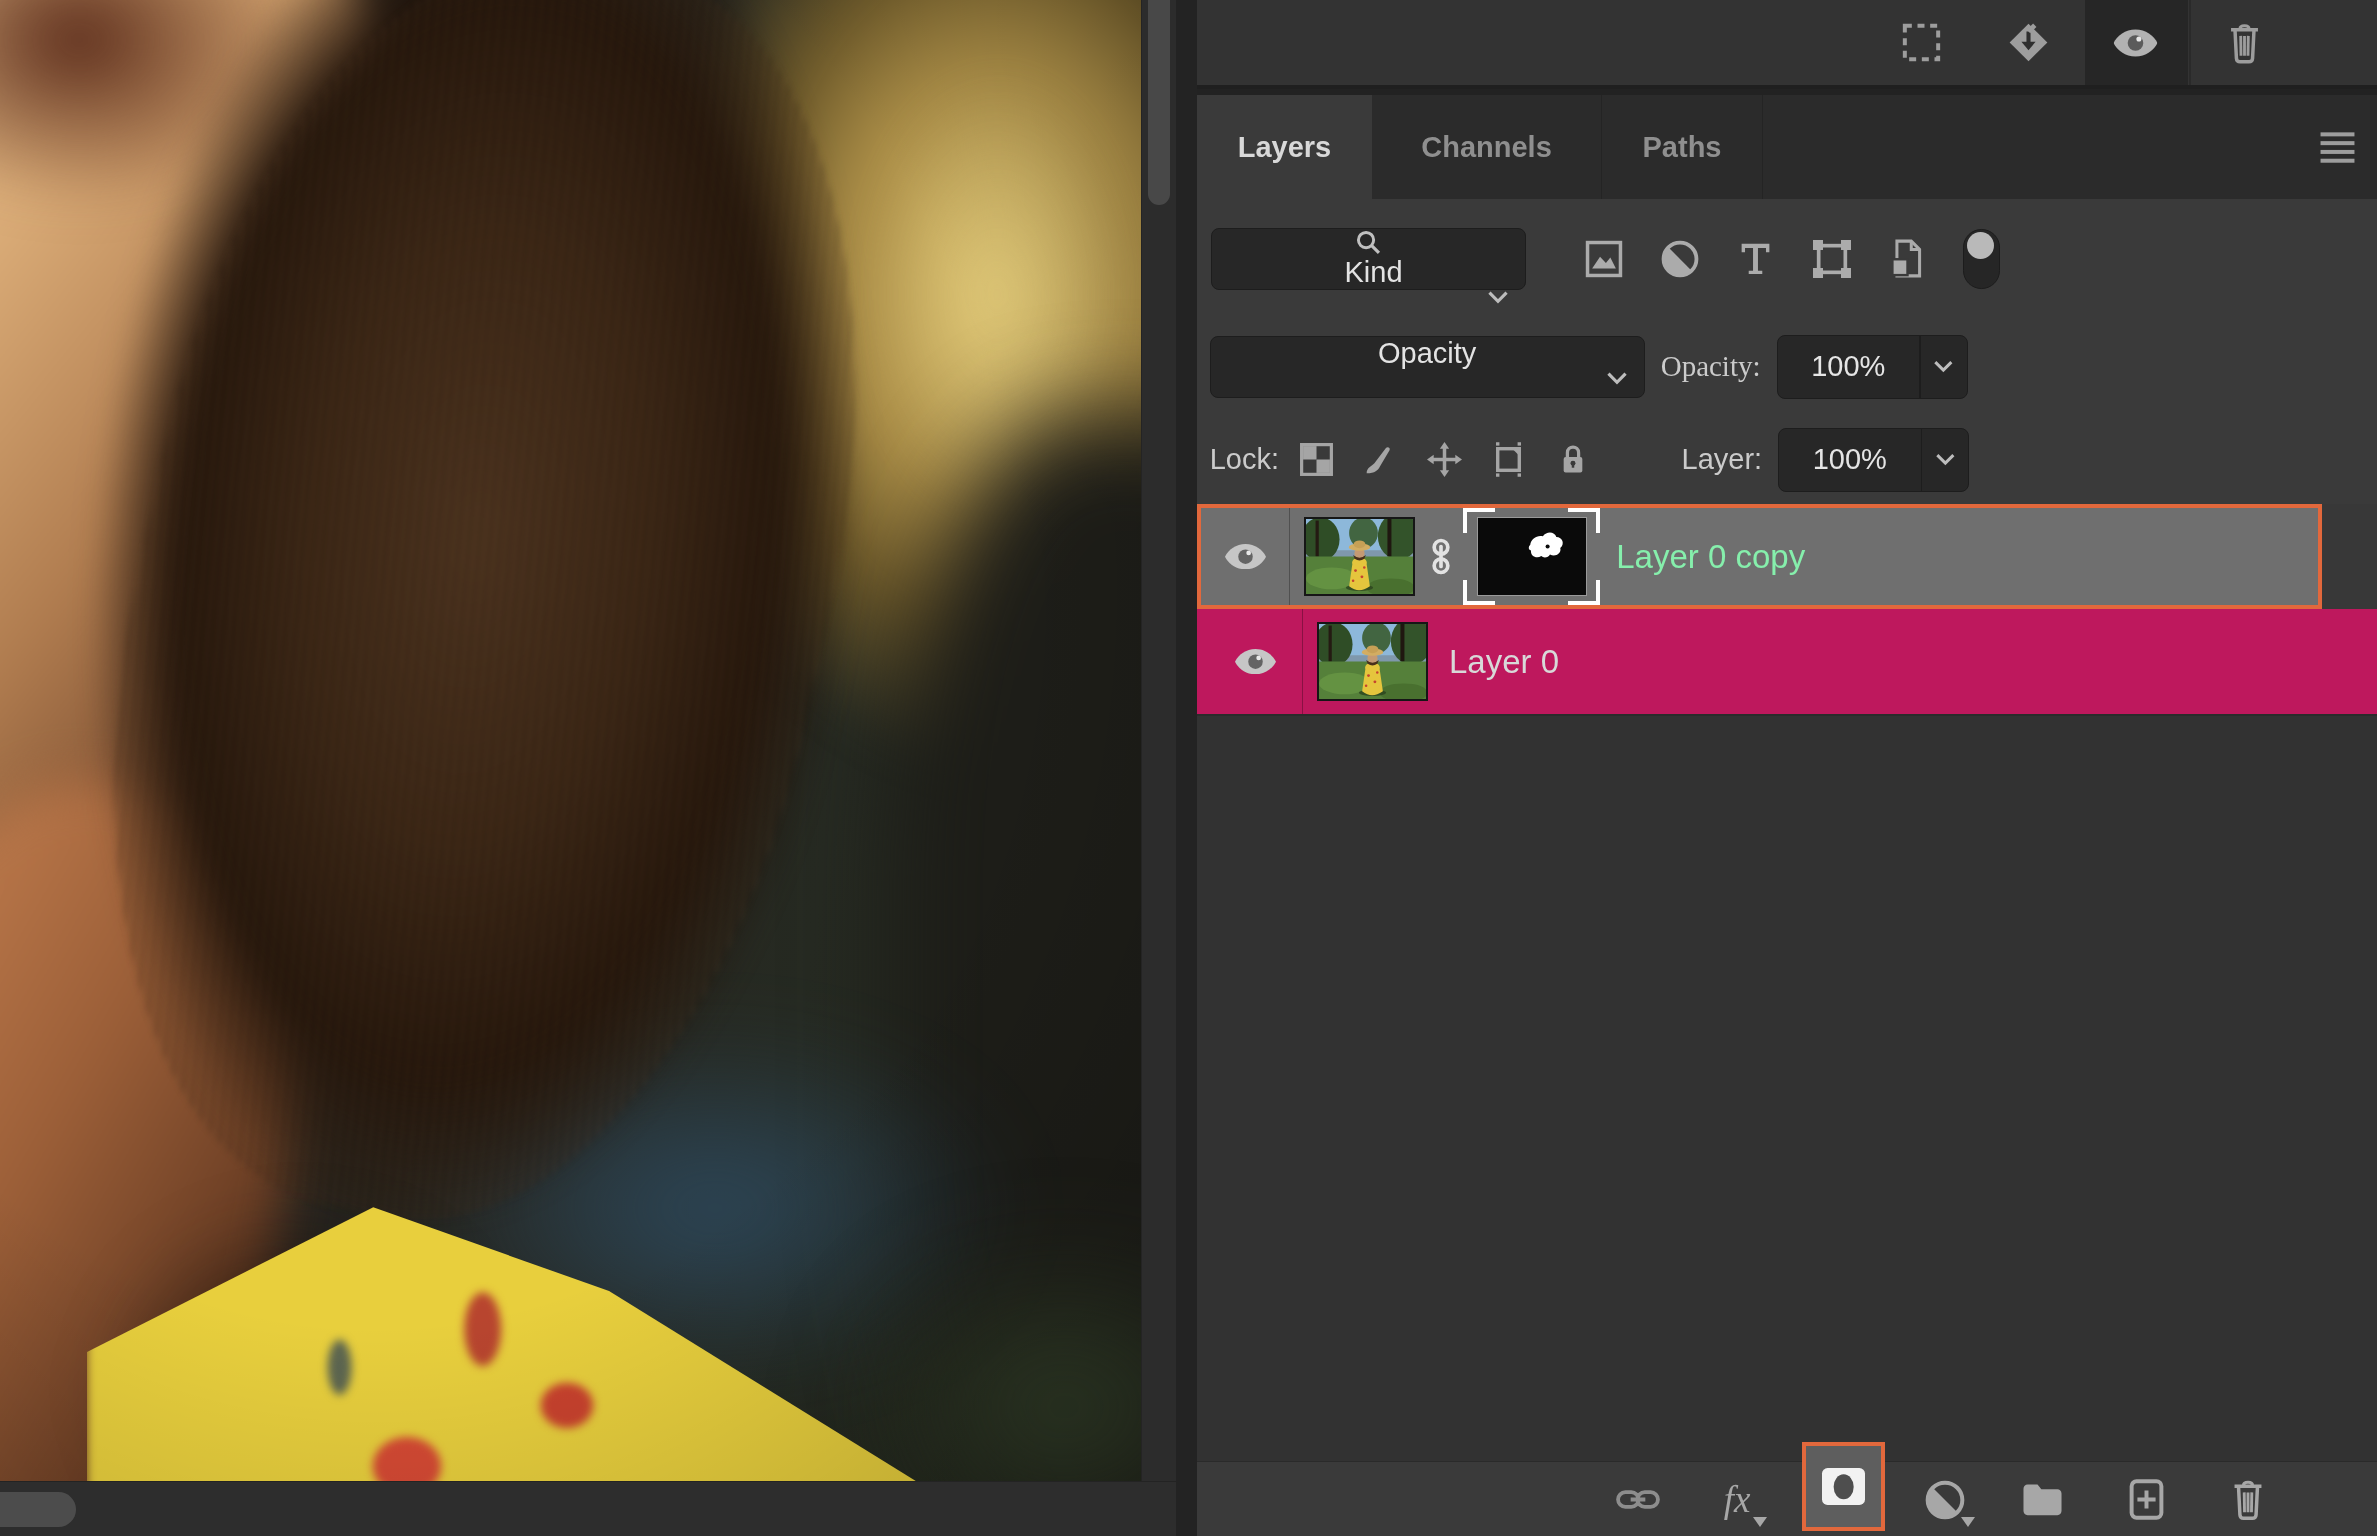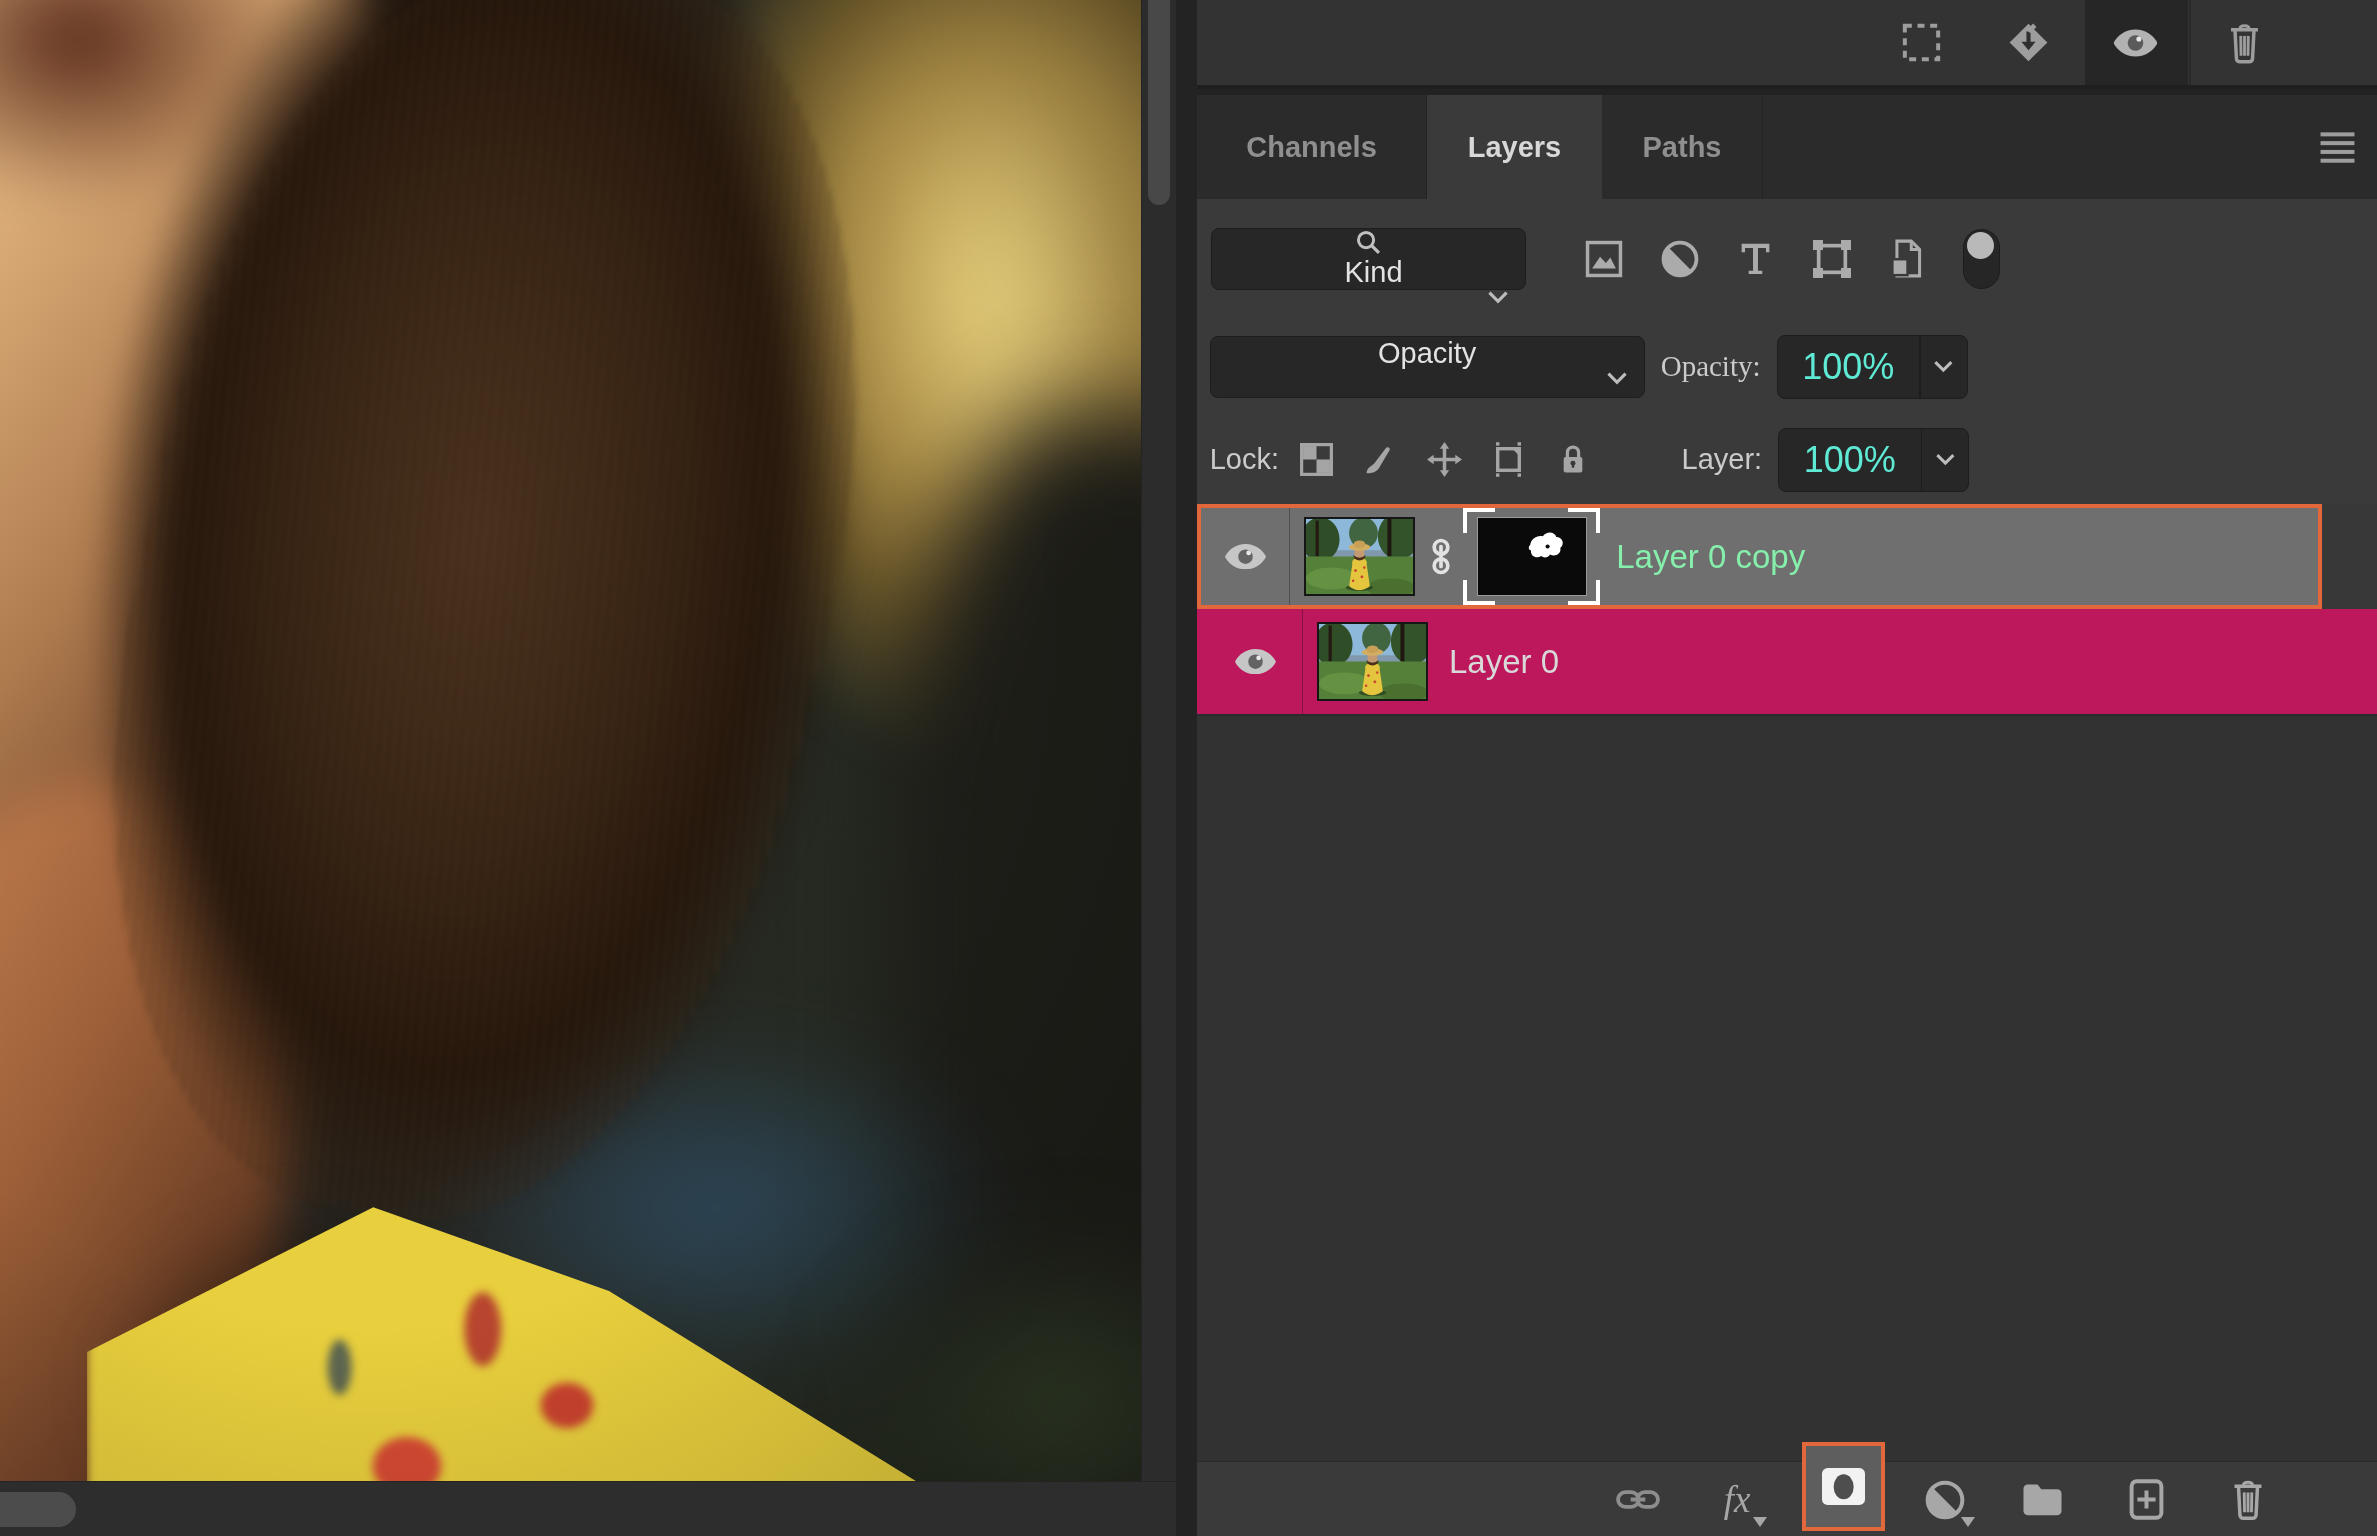--- a/index.html
+++ b/index.html
@@ -87,21 +87,21 @@
   .fi-btn { width:41px; height:41px; display:flex; align-items:center; justify-content:center; }
   .toggle-pill { width:37px; height:60px; border-radius:18.3px; background:#262626; border:1.6px solid #1c1c1c; position:relative; }
   .toggle-pill::before { content:""; position:absolute; left:3.2px; top:2.4px; width:27px; height:27px; border-radius:50%; background:#b9b9b9; }
 
   .blend-row { height:97px; display:flex; align-items:center; padding:0 12.7px; }
   .normal-box { width:435px; }
   .row-label { font-size:29px; color:#cbcbcb; }
   .opacity-label { margin-left:16px;font-family:Liberation Serif, serif; }
   .value-box { margin-left:16px; width:191px; height:64px; background:#272727; border:1.6px solid #1d1d1d; border-radius:8px;
                display:flex; align-items:stretch; overflow:hidden; }
-  .value-box .val { flex:1; display:flex; align-items:center; justify-content:center; font-size:36px; color:#5eead4; }
+  .value-box .val { flex:1; display:flex; align-items:center; justify-content:center; font-size:29px; color:#e5e5e5; }
   .value-box .vsep { width:1.6px; background:#1d1d1d; }
   .value-box .vchev { width:46px; display:flex; align-items:center; justify-content:center; color:#bdbdbd; }
 
   .lock-row { height:89px; display:flex; align-items:center; padding:0 12.7px; }
   .lock-icons { display:flex; align-items:center; gap:24px; margin-left:17.5px; color:#a5a5a5; }
   .li-btn { width:40px; height:40px; display:flex; align-items:center; justify-content:center; }
   .fill-label { margin-left:89px; }
 
   .layers-list { position:relative; height:957px; background:#323232; }
   .rows-wrap { background:#383838; }
@@ -340,25 +340,25 @@
     <div class="ph-btn" style="left:1047px">
       <span>
           <svg width="38" height="43" viewBox="0 0 48 54">
             <use href="#sym-trash"></use>
           </svg>
         </span>
     </div>
   </div>
 
   <div class="tab-bar">
+    <div class="tab tab-layers active">
+      <span>Layers</span>
+    </div>
     <div class="tab tab-channels">
       <span>Channels</span>
-    </div>
-    <div class="tab tab-layers active">
-      <span>Layers</span>
     </div>
     <div class="tab tab-paths">
       <span>Paths</span>
     </div>
     <div class="panel-menu">
       <span><svg width="37" height="37" viewBox="0 0 46 46">
             <use href="#sym-menu"></use>
           </svg></span>
     </div>
   </div>

